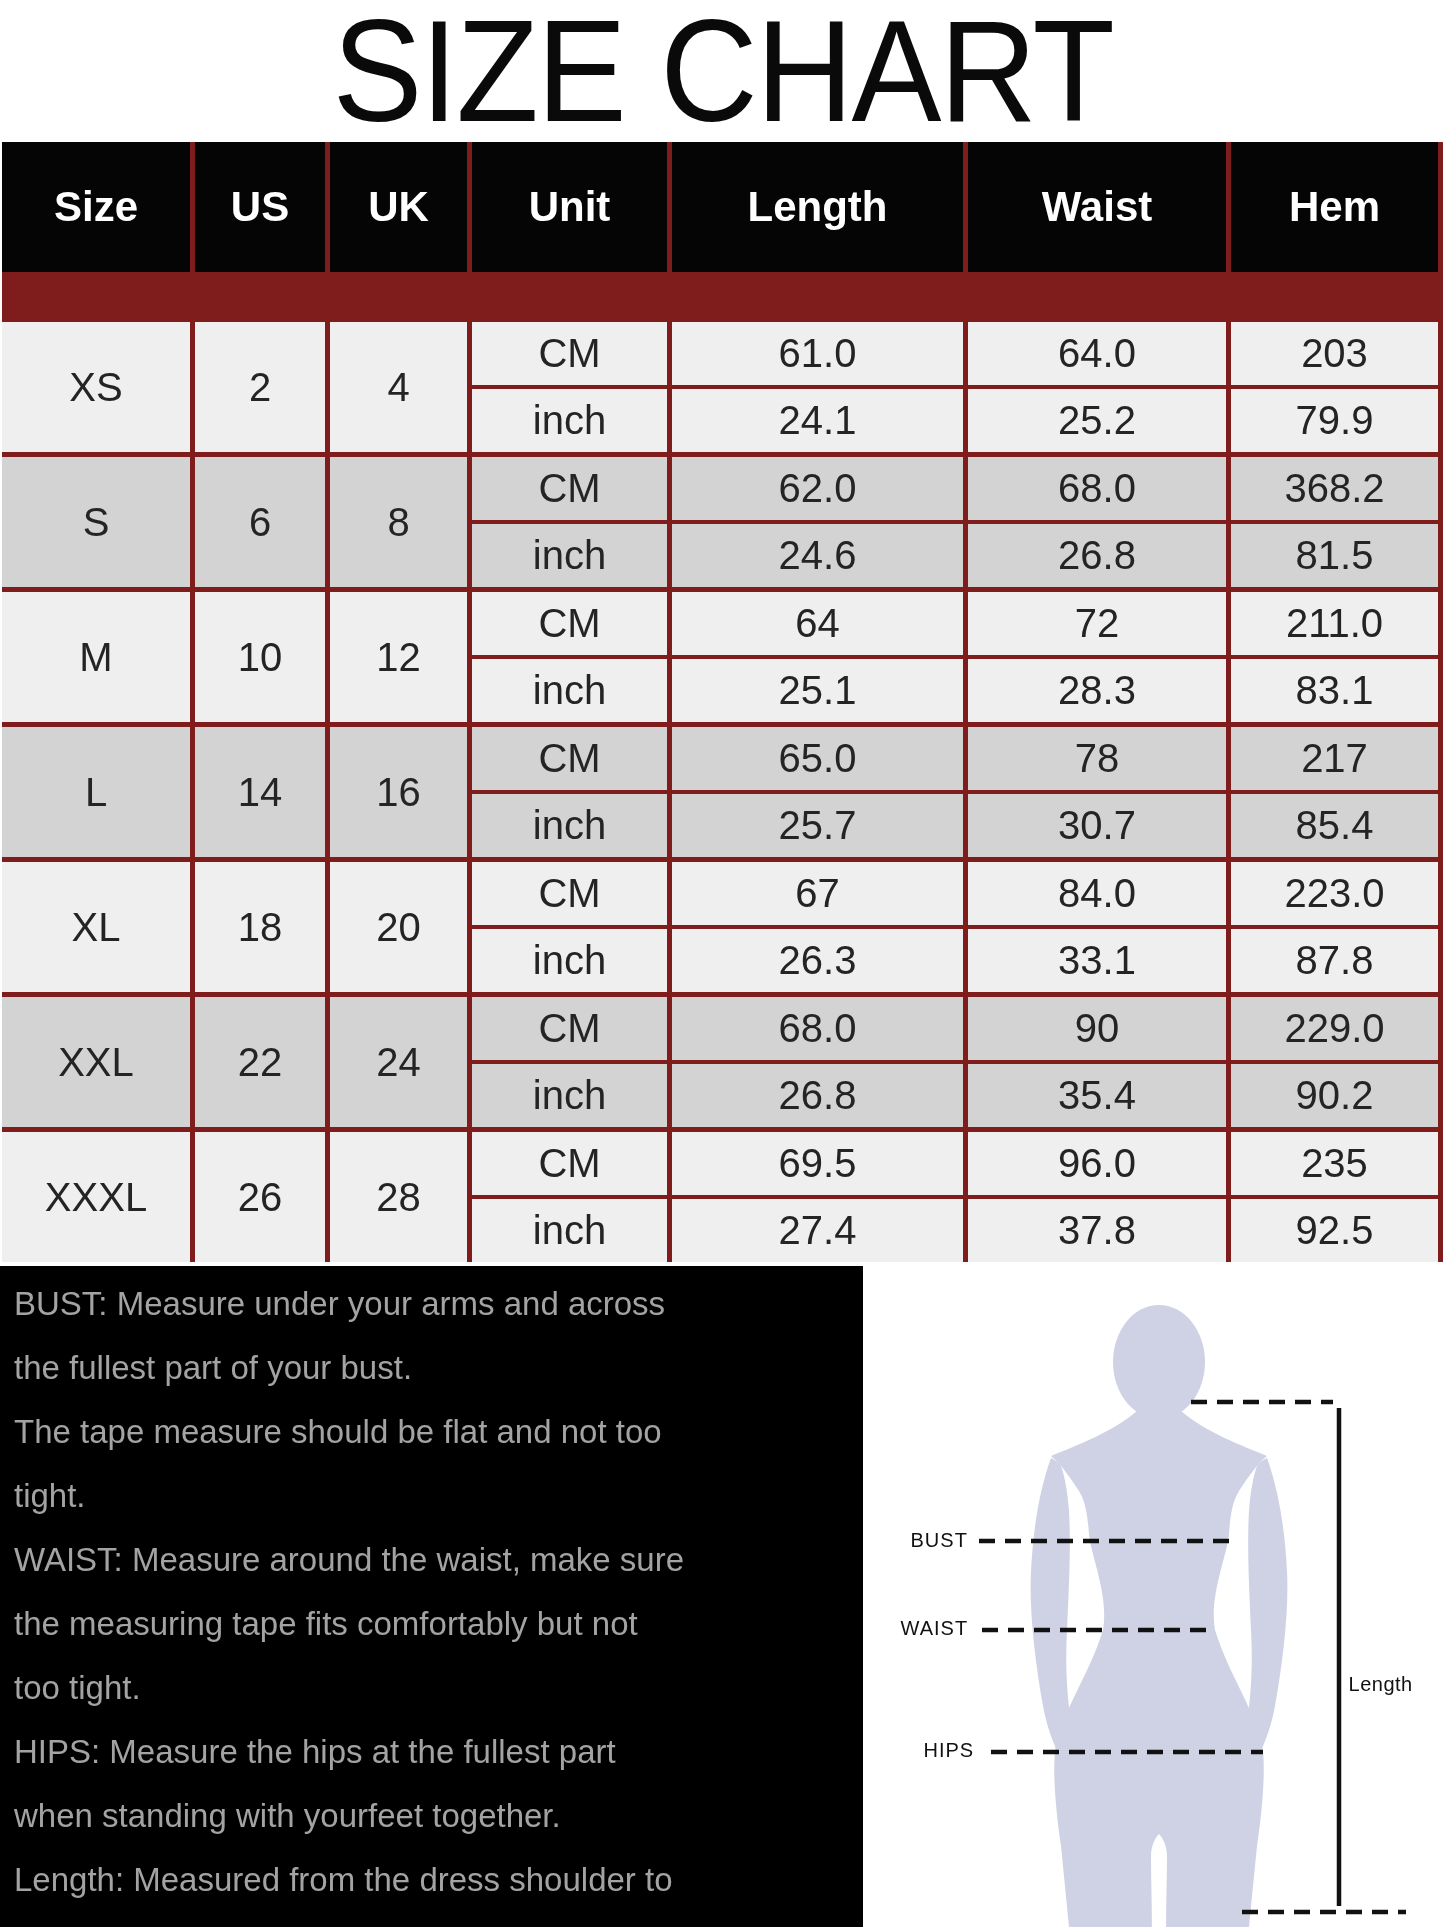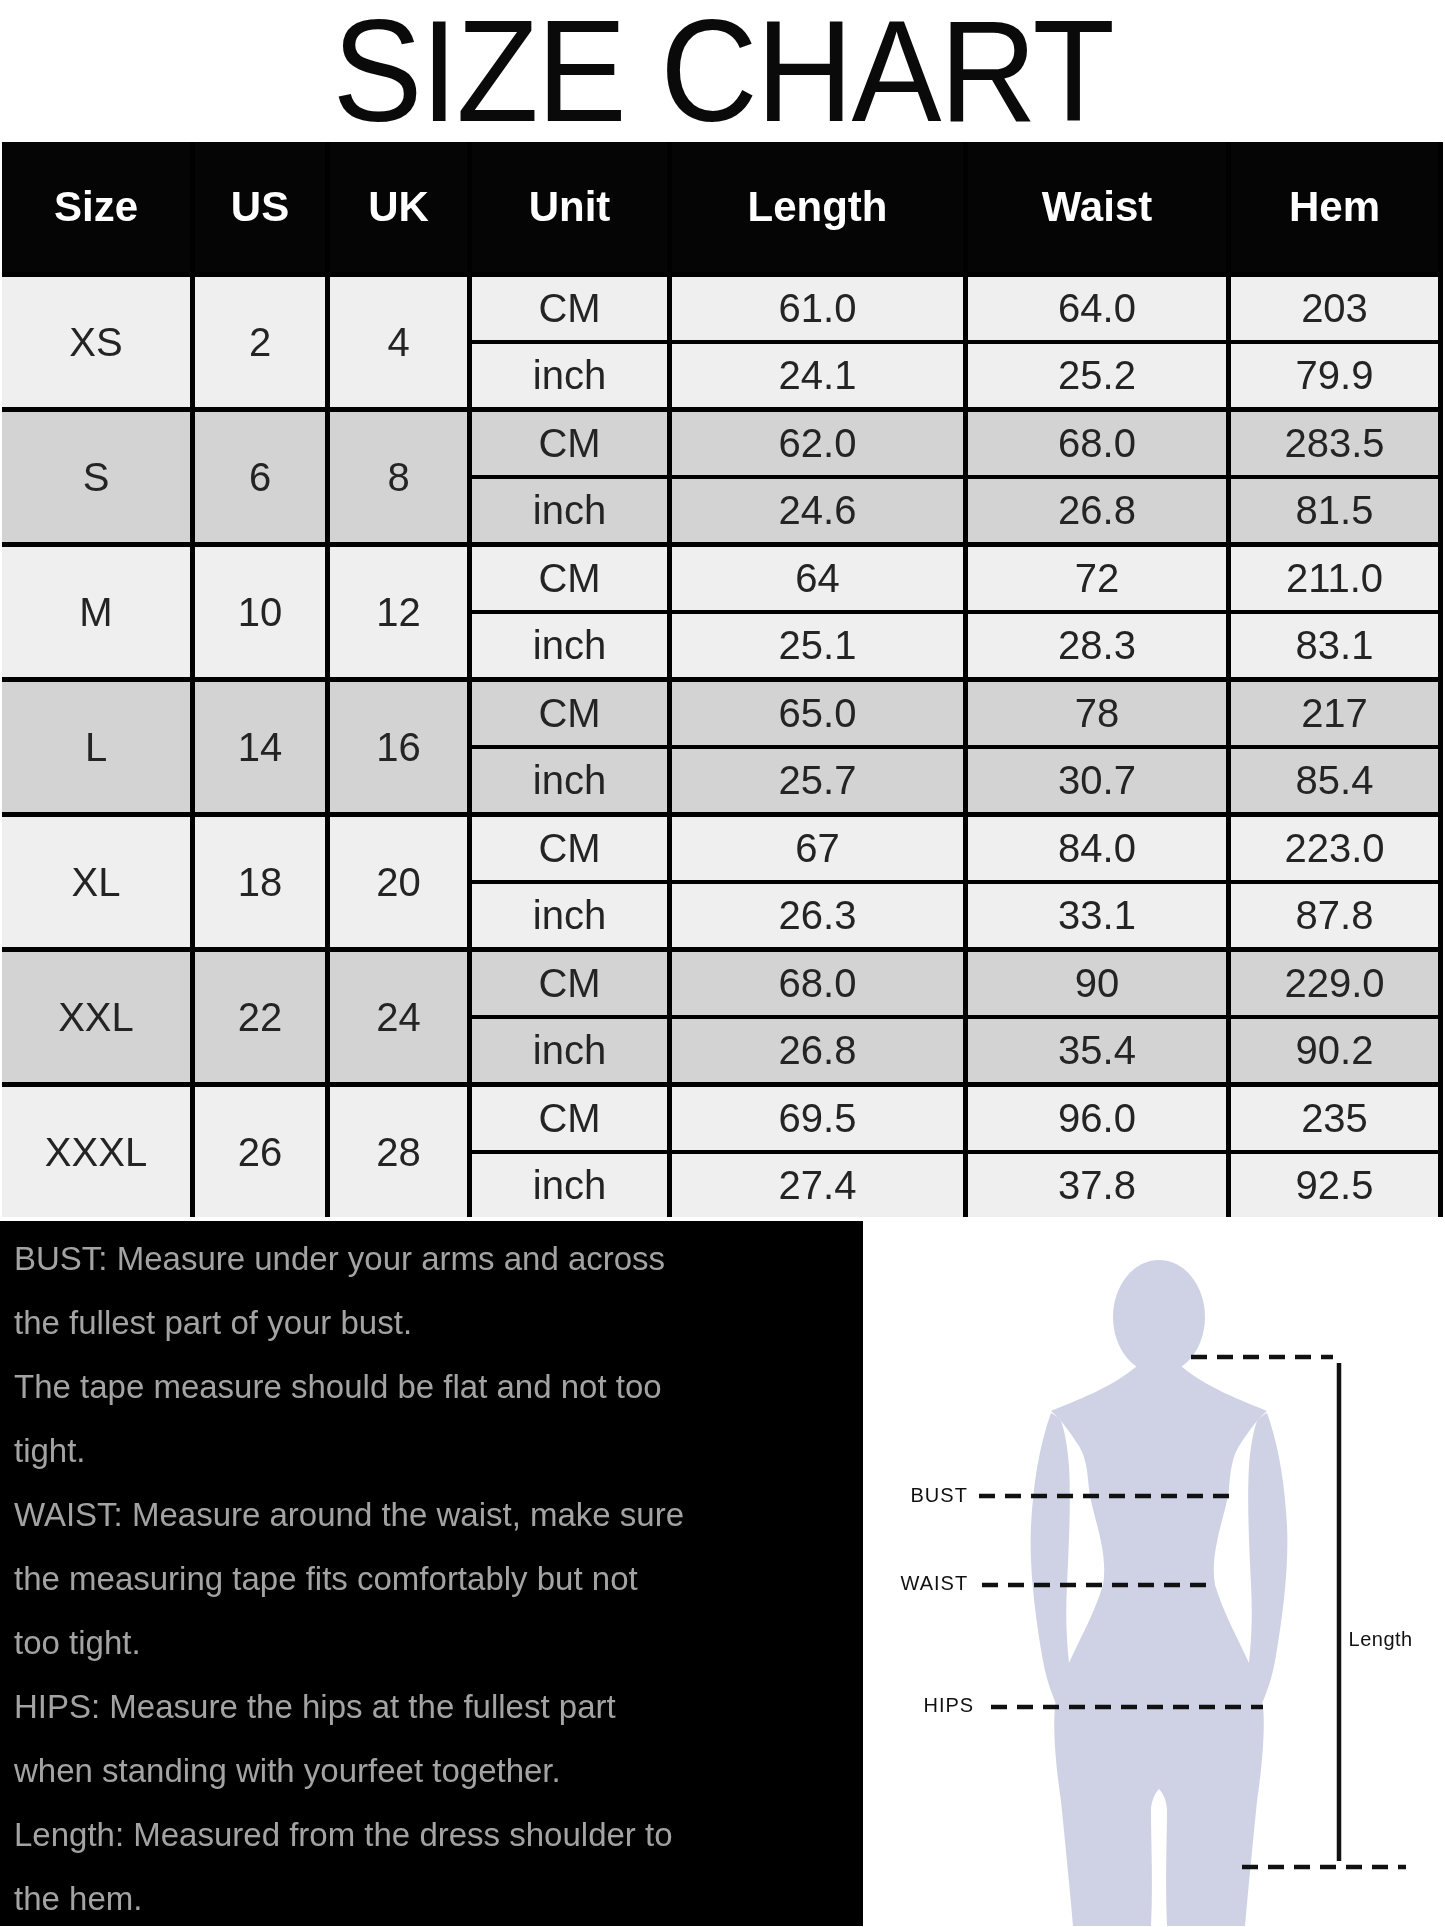--- a/index.html
+++ b/index.html
@@ -4,21 +4,21 @@
 <style>
   html,body{margin:0;padding:0;background:#ffffff;}
   body{width:1445px;height:1927px;overflow:hidden;font-family:"Liberation Sans",sans-serif;position:relative;}
 
   
   .title-bar{height:142px;display:flex;align-items:center;justify-content:center;}
   .title-bar h1{margin:0;font-size:142px;font-weight:400;letter-spacing:-2px;color:#0a0a0a;
     transform:scale(0.95,1.02);transform-origin:center;white-space:nowrap;line-height:1;}
 
   
-  .size-table{width:1441px;margin:0 2px;display:flex;flex-direction:column;background:#000000;}
+  .size-table{width:1441px;margin:0 2px;display:flex;flex-direction:column;background:#7f1d1d;gap:45px;}
   .grid-row{display:grid;grid-template-columns:188px 130px 137px 195px 291px 258px 207px;column-gap:5px;}
   .header-row{height:130px;margin-bottom:5px;}
   .header-cell{background:#050505;color:#ffffff;font-weight:700;font-size:42px;
     display:flex;align-items:center;justify-content:center;}
   .data-row{grid-template-rows:63px 63px;row-gap:4px;margin-bottom:5px;}
   .data-row:last-child{margin-bottom:0;}
   .cell{display:flex;align-items:center;justify-content:center;font-size:40px;color:#242424;}
   .span-cell{grid-row:1/3;}
   .row-light .cell{background:#f0efef;}
   .row-dark .cell{background:#d4d3d3;}
@@ -68,21 +68,21 @@
         <div class="cell" style="grid-area: 2 / 6;">25.2</div>
         <div class="cell" style="grid-area: 2 / 7;">79.9</div>
       </div>
       <div class="grid-row data-row row-dark">
         <div class="cell span-cell">S</div>
         <div class="cell span-cell">6</div>
         <div class="cell span-cell">8</div>
         <div class="cell" style="grid-area: 1 / 4;">CM</div>
         <div class="cell" style="grid-area: 1 / 5;">62.0</div>
         <div class="cell" style="grid-area: 1 / 6;">68.0</div>
-        <div class="cell" style="grid-area: 1 / 7;">283.5</div>
+        <div class="cell" style="grid-area: 1 / 7;">368.2</div>
         <div class="cell" style="grid-area: 2 / 4;">inch</div>
         <div class="cell" style="grid-area: 2 / 5;">24.6</div>
         <div class="cell" style="grid-area: 2 / 6;">26.8</div>
         <div class="cell" style="grid-area: 2 / 7;">81.5</div>
       </div>
       <div class="grid-row data-row row-light">
         <div class="cell span-cell">M</div>
         <div class="cell span-cell">10</div>
         <div class="cell span-cell">12</div>
         <div class="cell" style="grid-area: 1 / 4;">CM</div>

